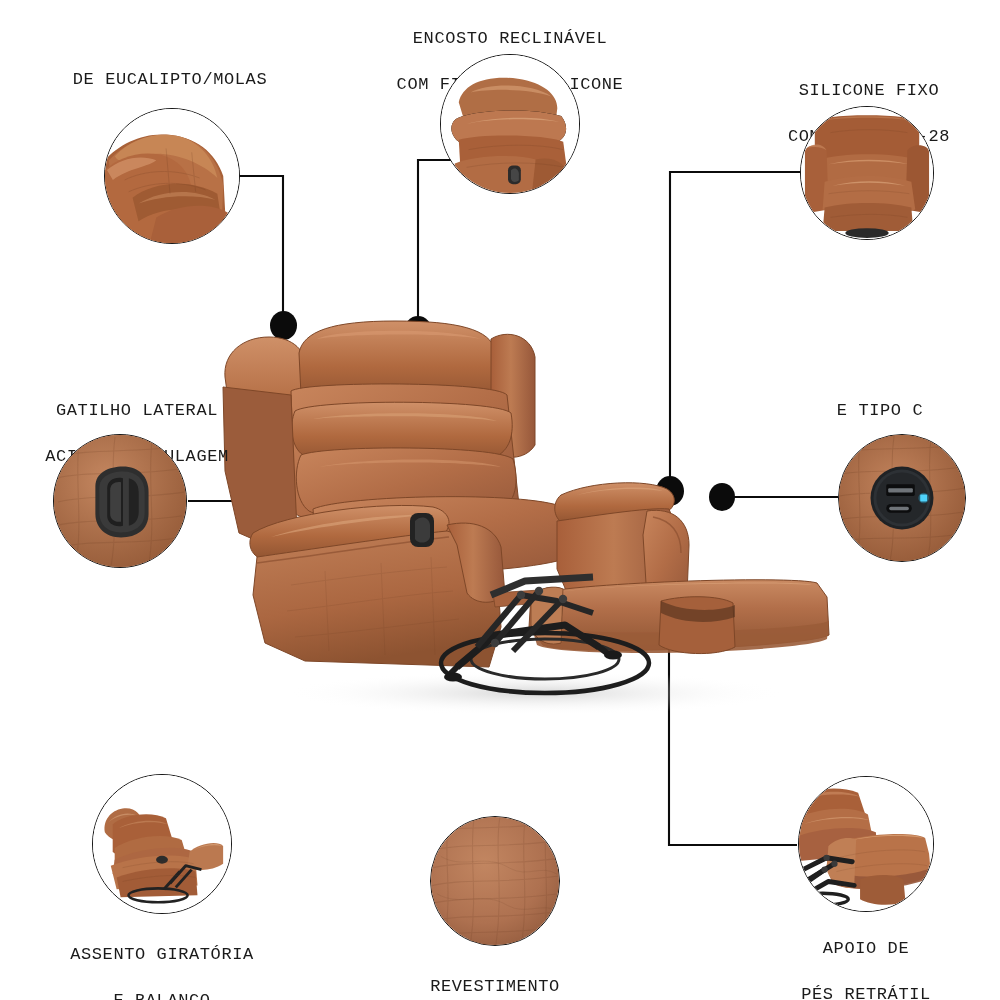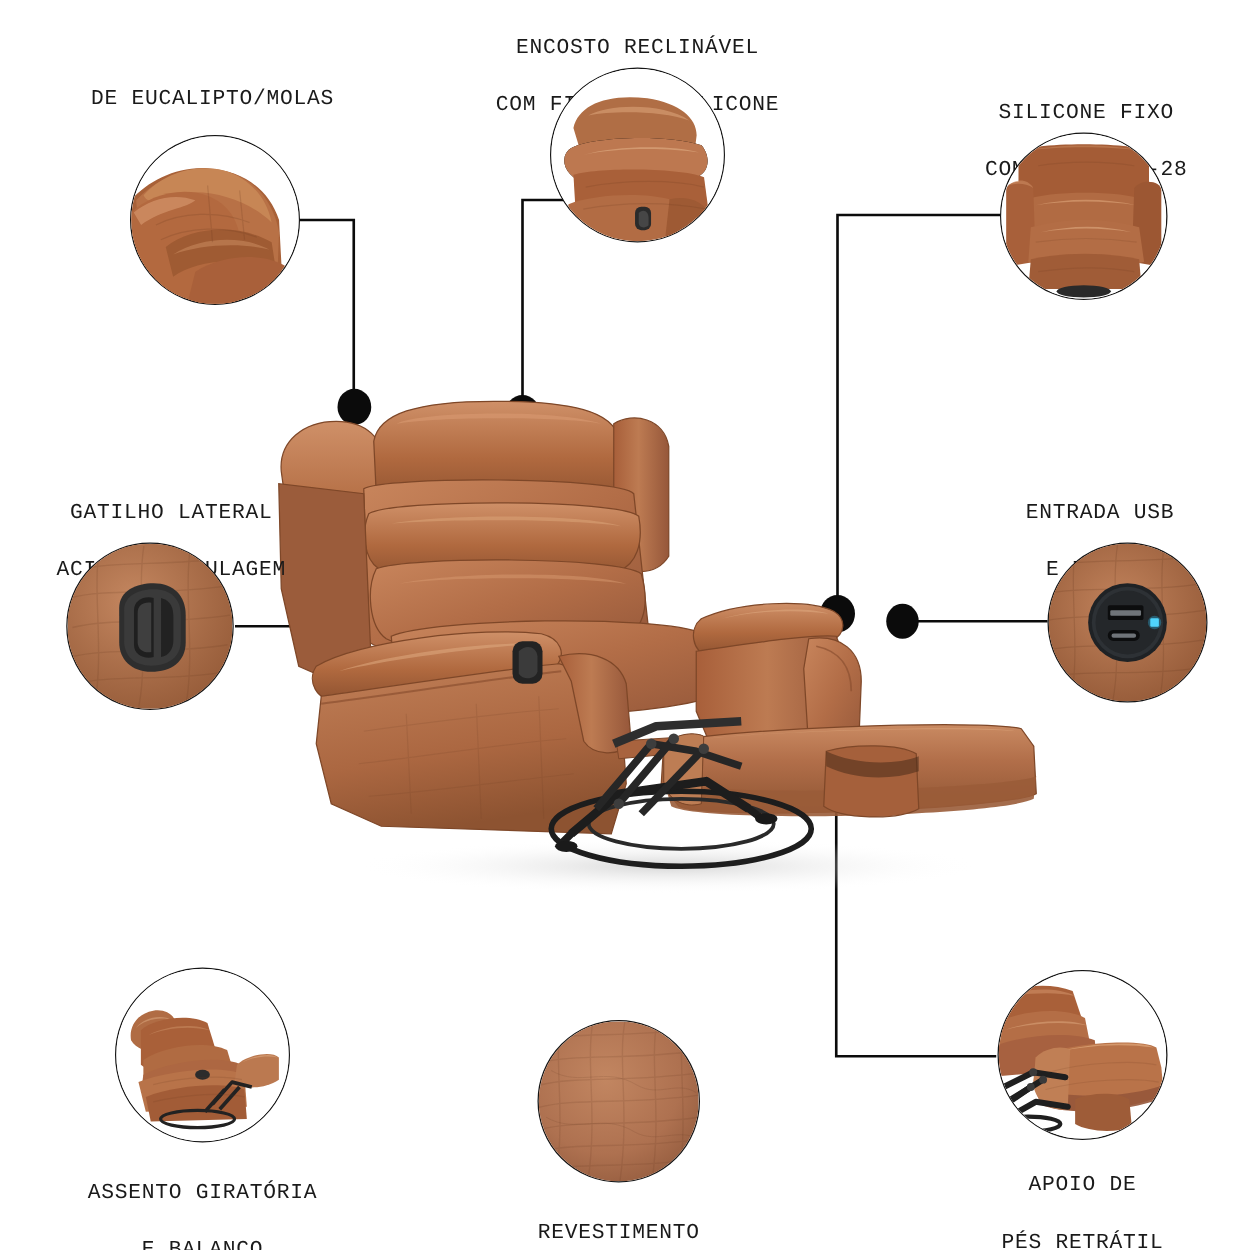--- a/index.html
+++ b/index.html
@@ -304,21 +304,20 @@
       <path d="M42 52 C42 38 56 32 70 32 C86 32 96 42 96 58 L96 80 C96 96 84 104 68 104 C52 104 42 94 42 80 Z" fill="#2e2e2e"></path>
       <path d="M46 54 C46 42 58 37 70 37 C84 37 92 45 92 58 L92 79 C92 92 82 99 68 99 C54 99 46 91 46 79 Z" fill="#3a3a3a"></path>
 
       <path d="M54 54 C54 46 62 42 70 44 L70 92 C62 94 54 90 54 82 Z" fill="#1f1f1f"></path>
       <path d="M76 44 C84 46 86 52 86 60 L86 78 C86 86 82 91 76 92 Z" fill="#222222"></path>
       <path d="M57 56 C57 50 62 47 68 48 L68 88 C62 89 57 86 57 80 Z" fill="#3f3f3f"></path>
     </svg>
   </div>
 
   <div class="label" style="left:760px;top:376px;width:240px;">
-    <span>ENTRADA USB</span>
     <span>E TIPO C</span>
   </div>
   <div class="bubble" style="left:838px;top:434px;width:128px;height:128px;">
     <svg viewBox="0 0 128 128">
       <rect width="128" height="128" fill="#ab6b46"></rect>
       <defs>
         <radialGradient id="g5a" cx="0.45" cy="0.4" r="0.78">
           <stop offset="0" stop-color="#c4855e" stop-opacity="0.95"></stop>
           <stop offset="1" stop-color="#8a5130" stop-opacity="0.9"></stop>
         </radialGradient>

